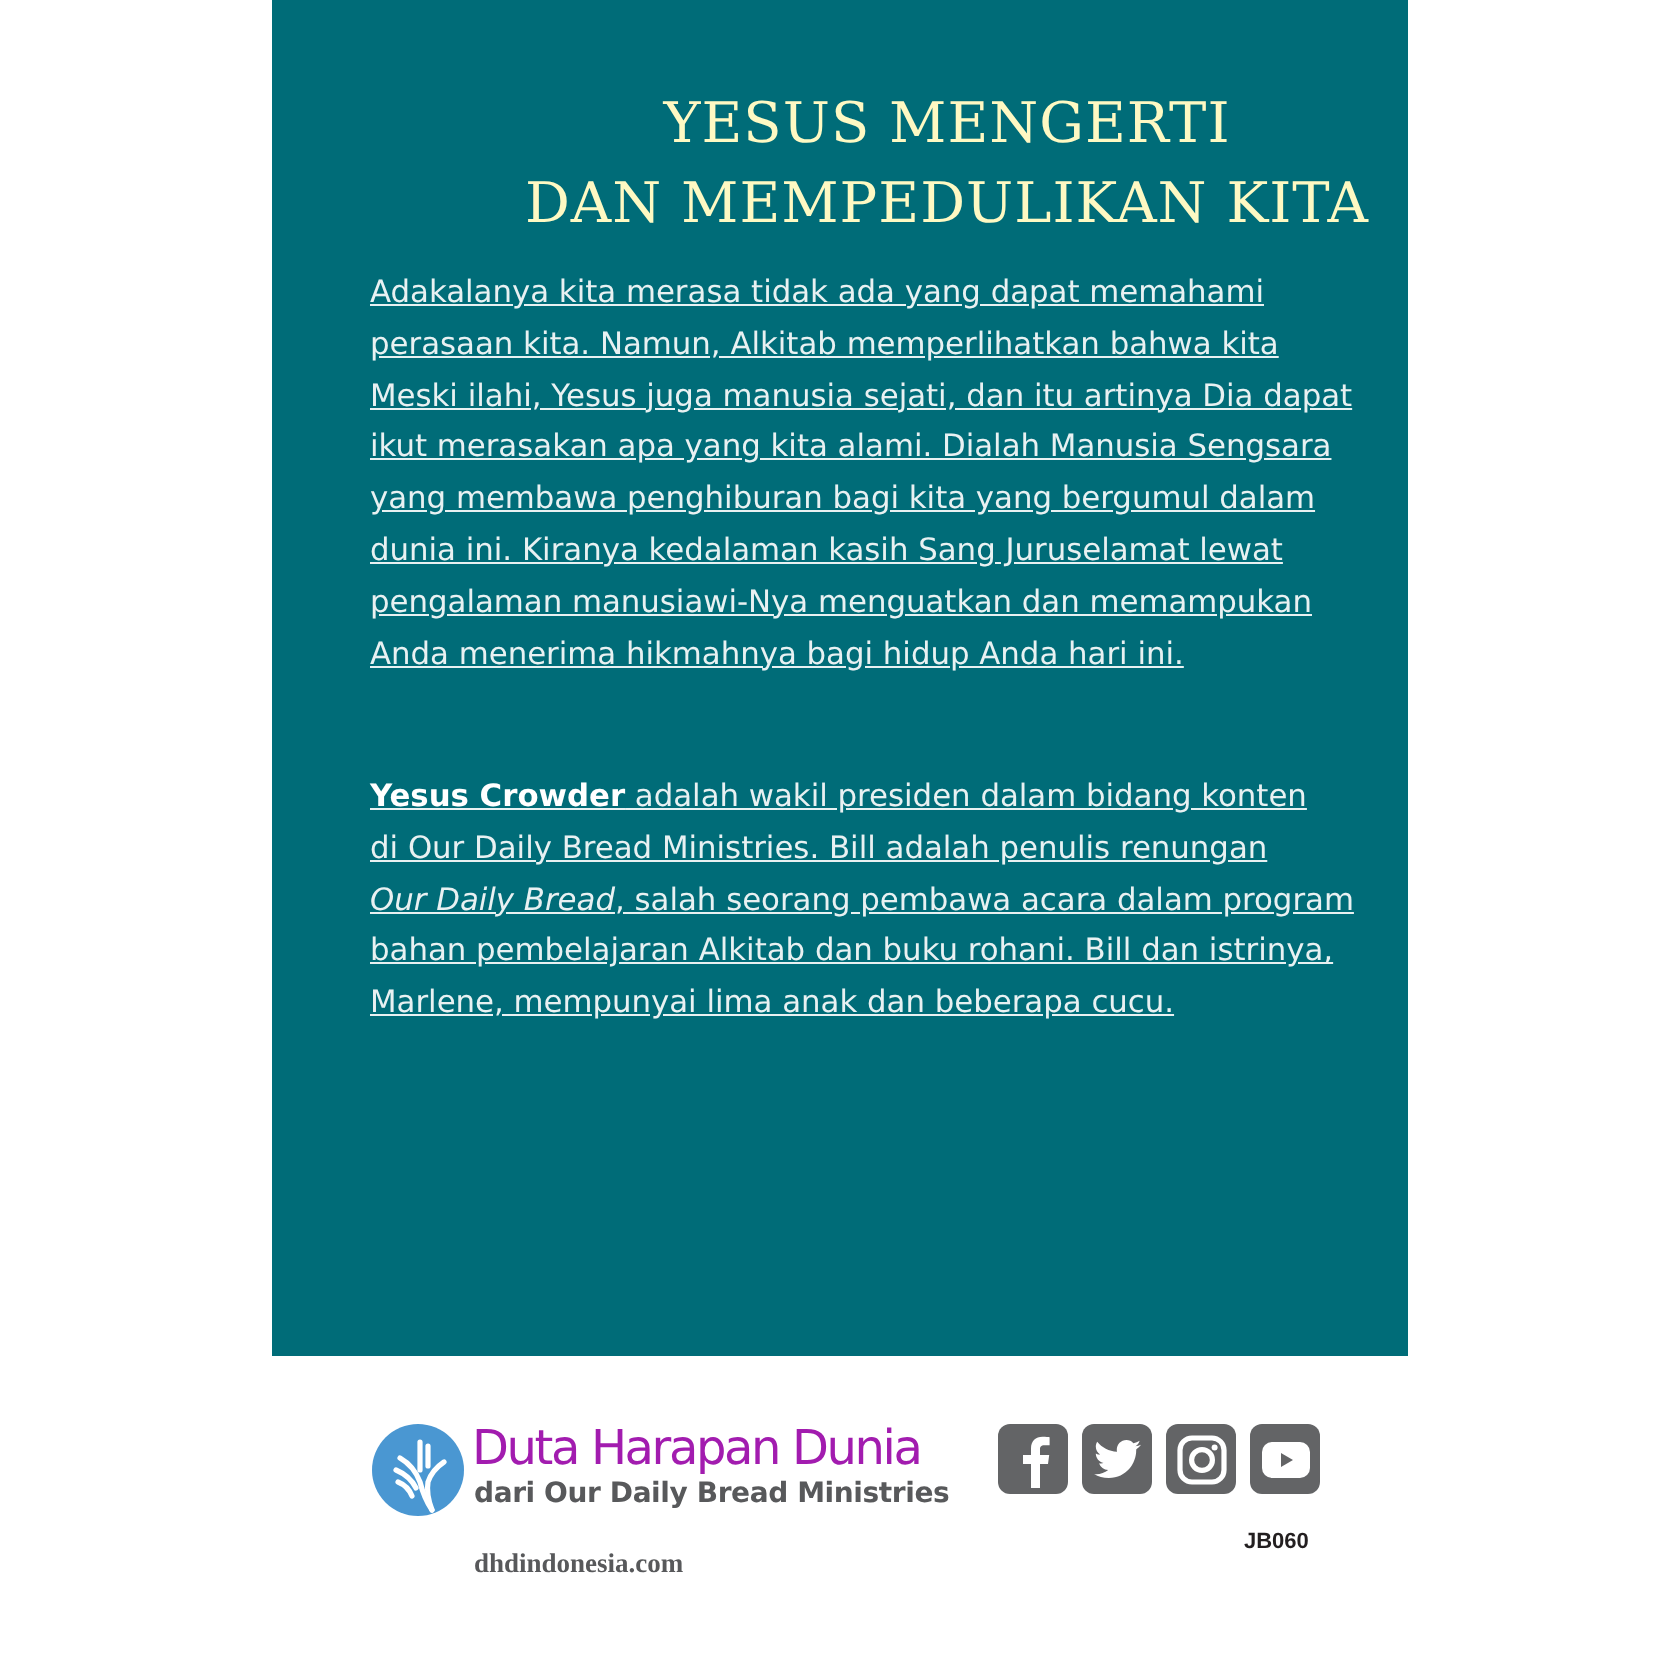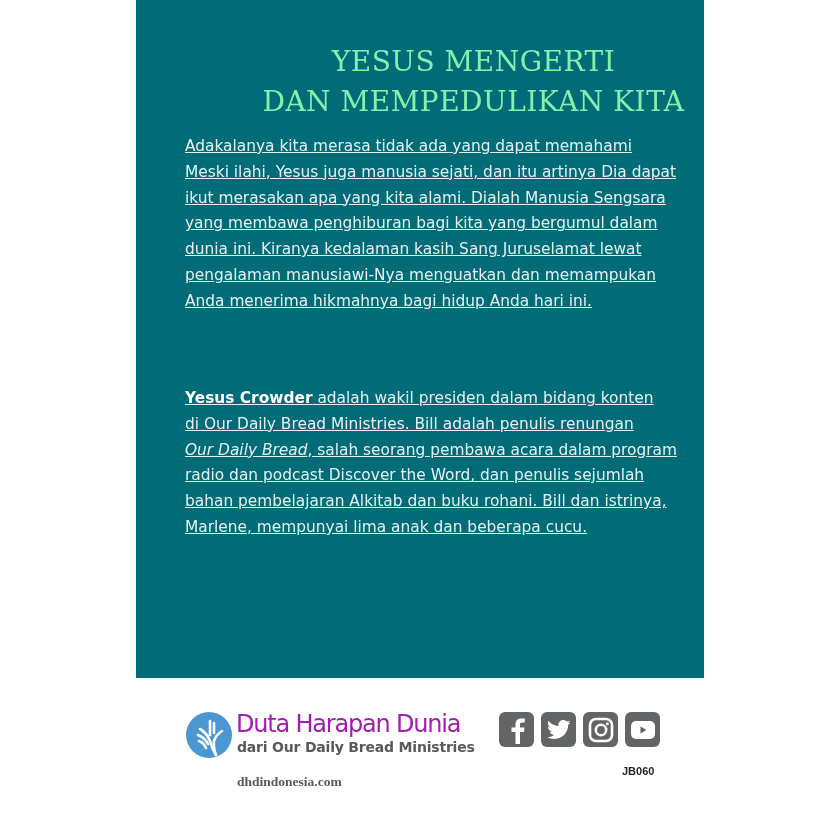--- a/index.html
+++ b/index.html
@@ -6,21 +6,21 @@
     body {
       width: 840px; height: 840px; background: #ffffff; position: relative; overflow: hidden;
       font-family: "Liberation Sans", "DejaVu Sans", sans-serif;
     }
     .panel {
       position: absolute; left: 136px; top: 0; width: 568px; height: 678px;
       background: #006c78;
     }
     .title {
       position: absolute; left: 0; top: 42px; width: 675px; text-align: center;
-      color: #86efac; font-family: "DejaVu Serif", "Liberation Serif", serif;
+      color: #fef9c3; font-family: "DejaVu Serif", "Liberation Serif", serif;
       font-size: 28px; line-height: 40px; letter-spacing: 0.5px; font-weight: normal;
     }
     .body-text {
       position: absolute; left: 49px; width: 480px; color: #e8f1f2;
       font-family: "DejaVu Sans", "Liberation Sans", sans-serif;
       font-size: 15.4px; line-height: 25.8px; margin: 0;
     }
     .p1 { top: 134px; }
     .p2 { top: 386px; }
     .p1 span.line, .p2 span.line { display: block; white-space: nowrap; text-decoration: underline; }
@@ -57,33 +57,33 @@
 <body>
 
 <div class="panel">
   <div class="title">
     <div>YESUS MENGERTI</div>
     <div>DAN MEMPEDULIKAN KITA</div>
   </div>
 
   <div class="body-text p1">
     <span class="line">Adakalanya kita merasa tidak ada yang dapat memahami</span>
+    <span class="line">perasaan kita. Namun, Alkitab memperlihatkan bahwa kita</span>
     <span class="line">Meski ilahi, Yesus juga manusia sejati, dan itu artinya Dia dapat</span>
     <span class="line">ikut merasakan apa yang kita alami. Dialah Manusia Sengsara</span>
     <span class="line">yang membawa penghiburan bagi kita yang bergumul dalam</span>
     <span class="line">dunia ini. Kiranya kedalaman kasih Sang Juruselamat lewat</span>
     <span class="line">pengalaman manusiawi-Nya menguatkan dan memampukan</span>
     <span class="line">Anda menerima hikmahnya bagi hidup Anda hari ini.</span>
   </div>
 
   <div class="body-text p2">
     <span class="line"><span class="bold">Yesus Crowder</span><span> adalah wakil presiden dalam bidang konten</span></span>
     <span class="line">di Our Daily Bread Ministries. Bill adalah penulis renungan</span>
     <span class="line"><span class="ital">Our Daily Bread</span><span>, salah seorang pembawa acara dalam program</span></span>
-    <span class="line">radio dan podcast Discover the Word, dan penulis sejumlah</span>
     <span class="line">bahan pembelajaran Alkitab dan buku rohani. Bill dan istrinya,</span>
     <span class="line">Marlene, mempunyai lima anak dan beberapa cucu.</span>
   </div>
 </div>
 
 <div class="footer-logo">
   <svg width="48" height="48" viewBox="0 0 48 48">
     <circle cx="24" cy="24" r="23" fill="#4a97d2"></circle>
     <g stroke="#ffffff" stroke-width="2.6" fill="none" stroke-linecap="round">
       <path d="M25 10 L25 24"></path>

